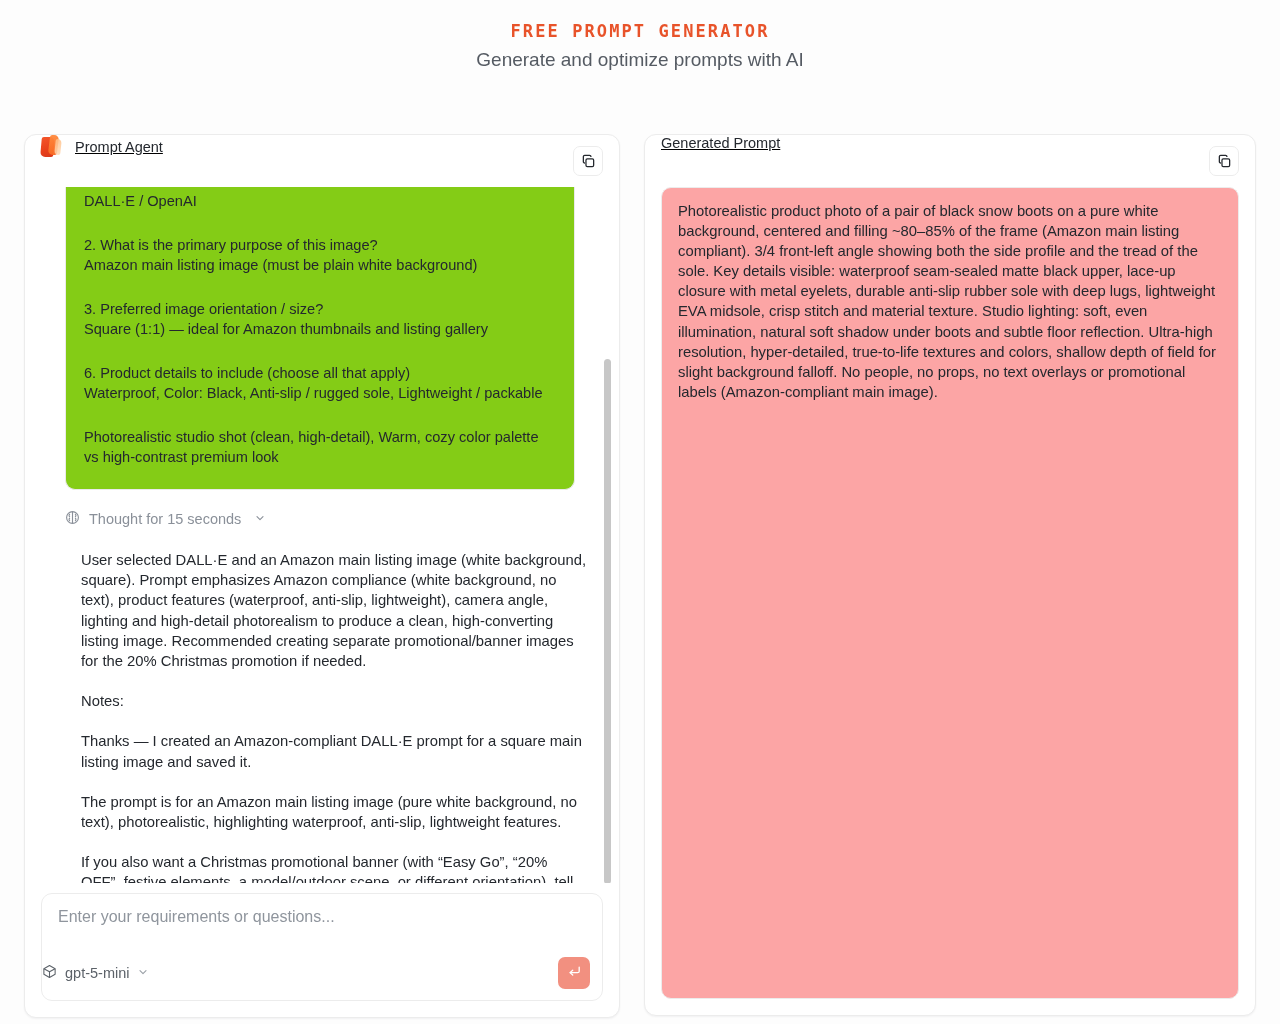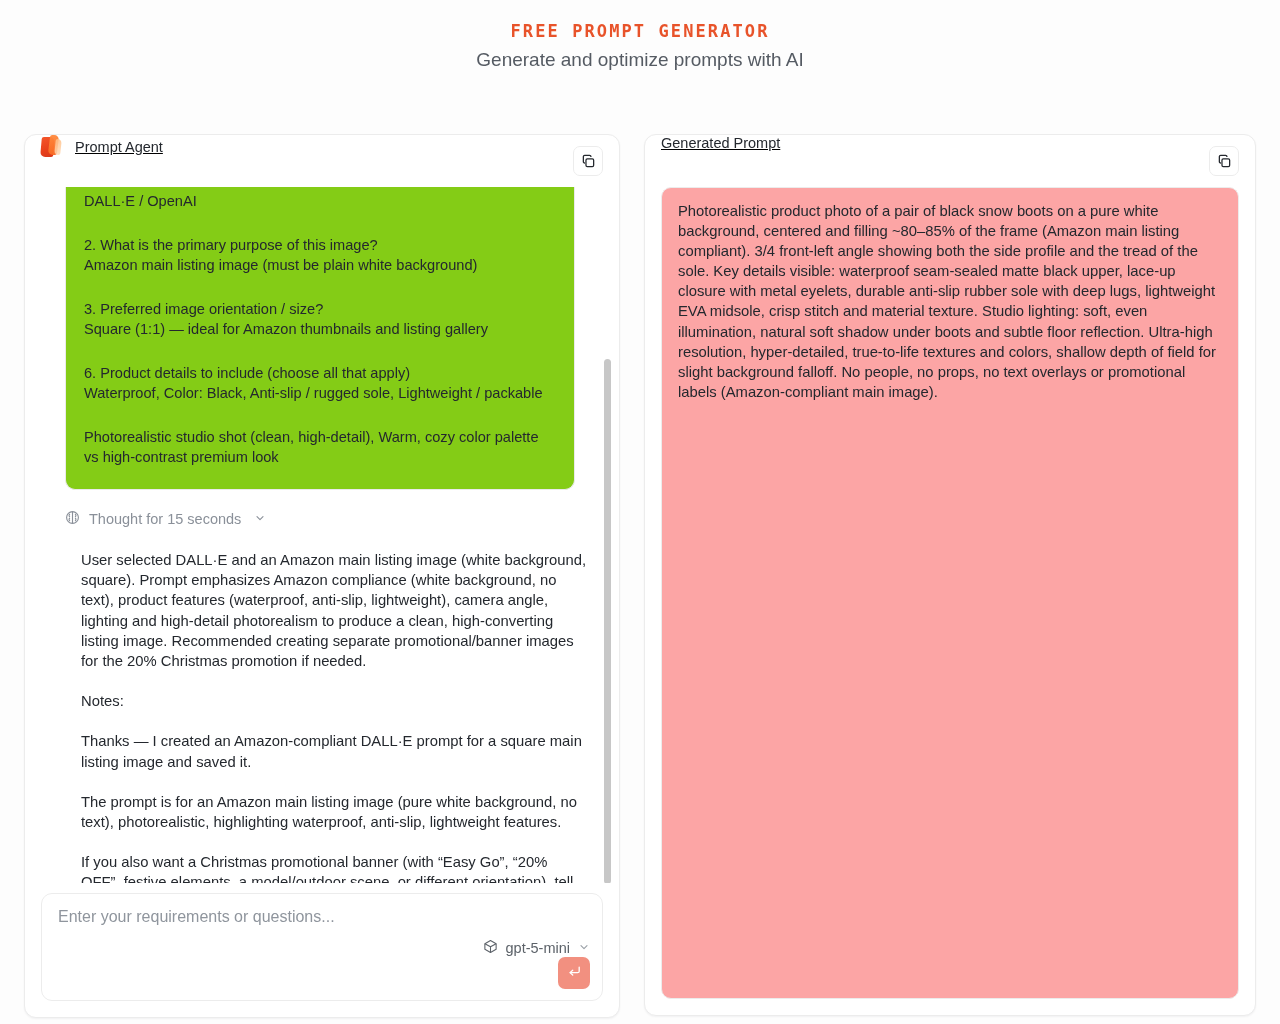--- a/index.html
+++ b/index.html
@@ -185,21 +185,21 @@
     position: relative;
     padding: 14px 16px 0 16px;
   }
   .composer-placeholder {
     color: #8f959d;
     font-size: 16px;
   }
   .composer-foot {
     position: absolute;
     left: 0; right: 12px; bottom: 11px;
-    display: flex; align-items: flex-end; flex-direction: column;
+    display: flex; align-items: center;
   }
   .model-pick {
     display: flex; align-items: center; gap: 8px;
     color: #5c6269;
     font-size: 14.5px;
     cursor: pointer;
   }
   .send-btn {
     margin-left: auto;
     width: 32px; height: 32px;

